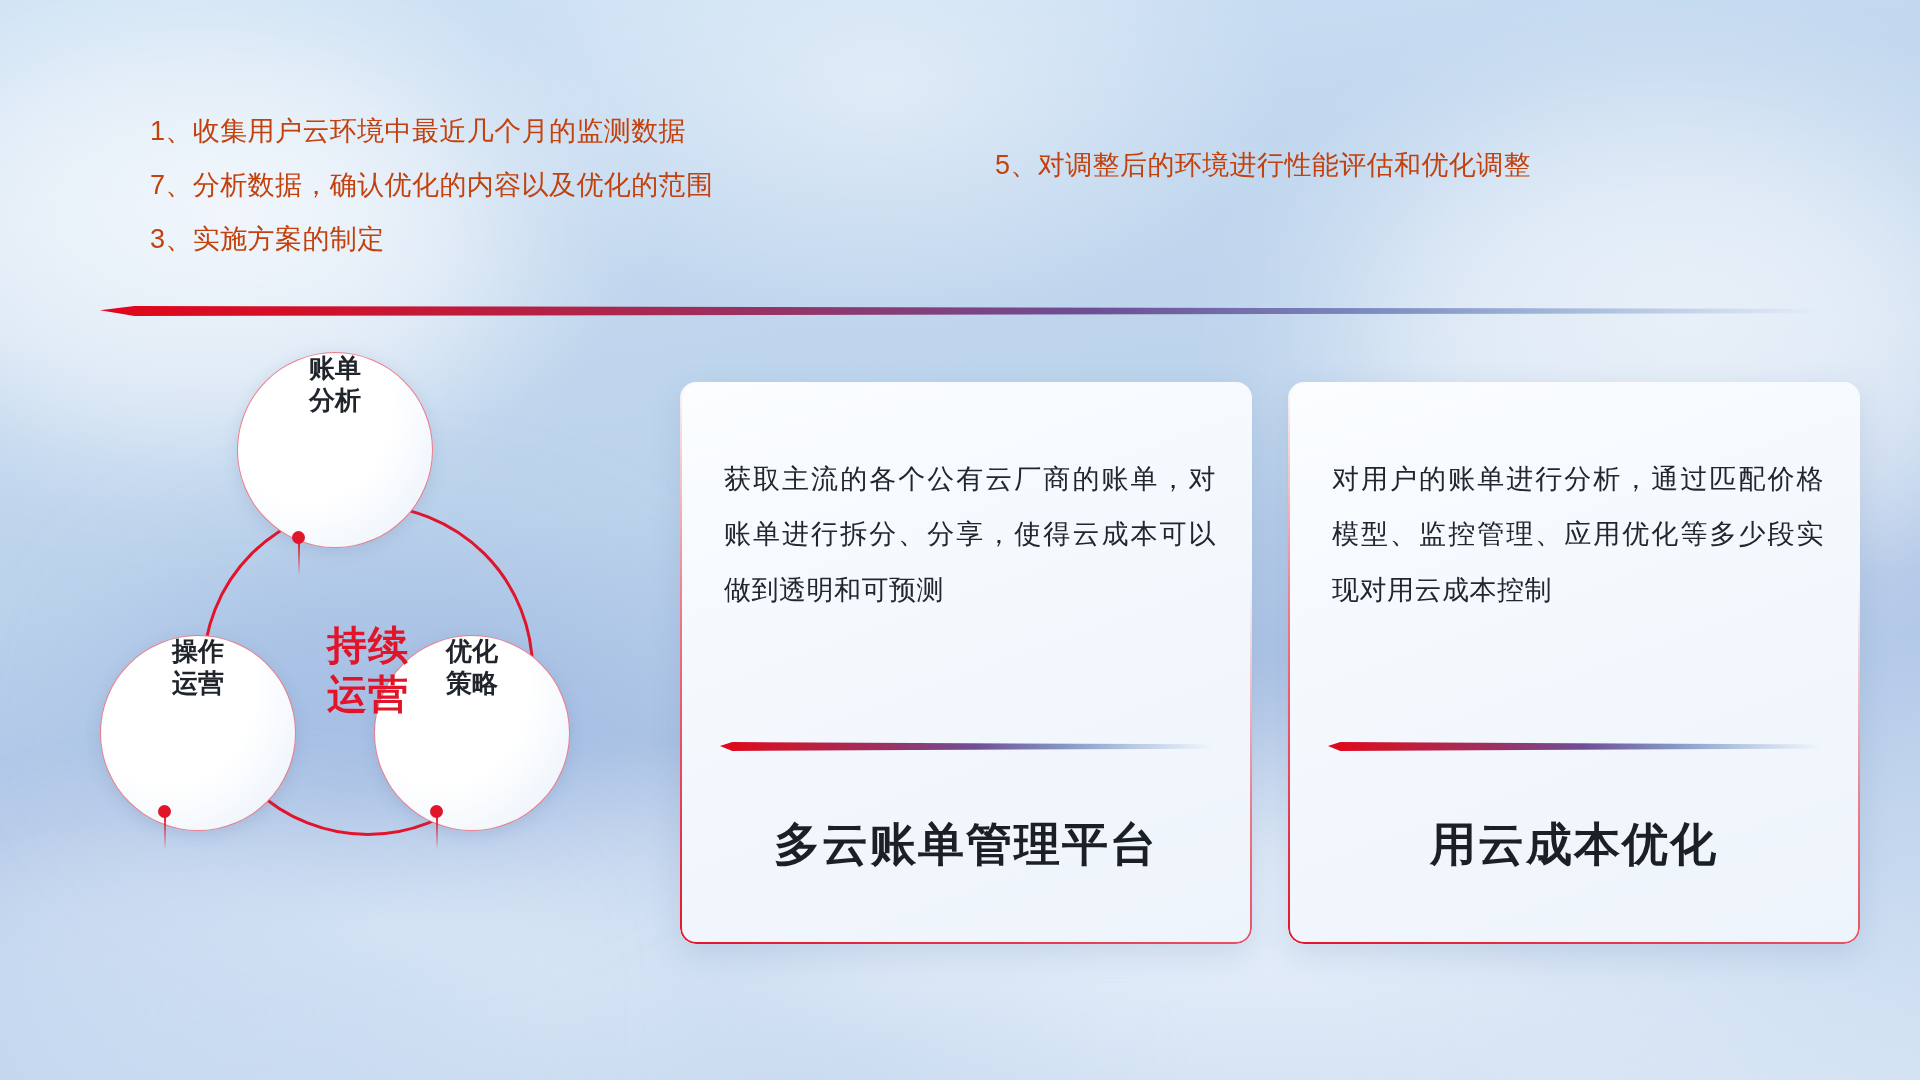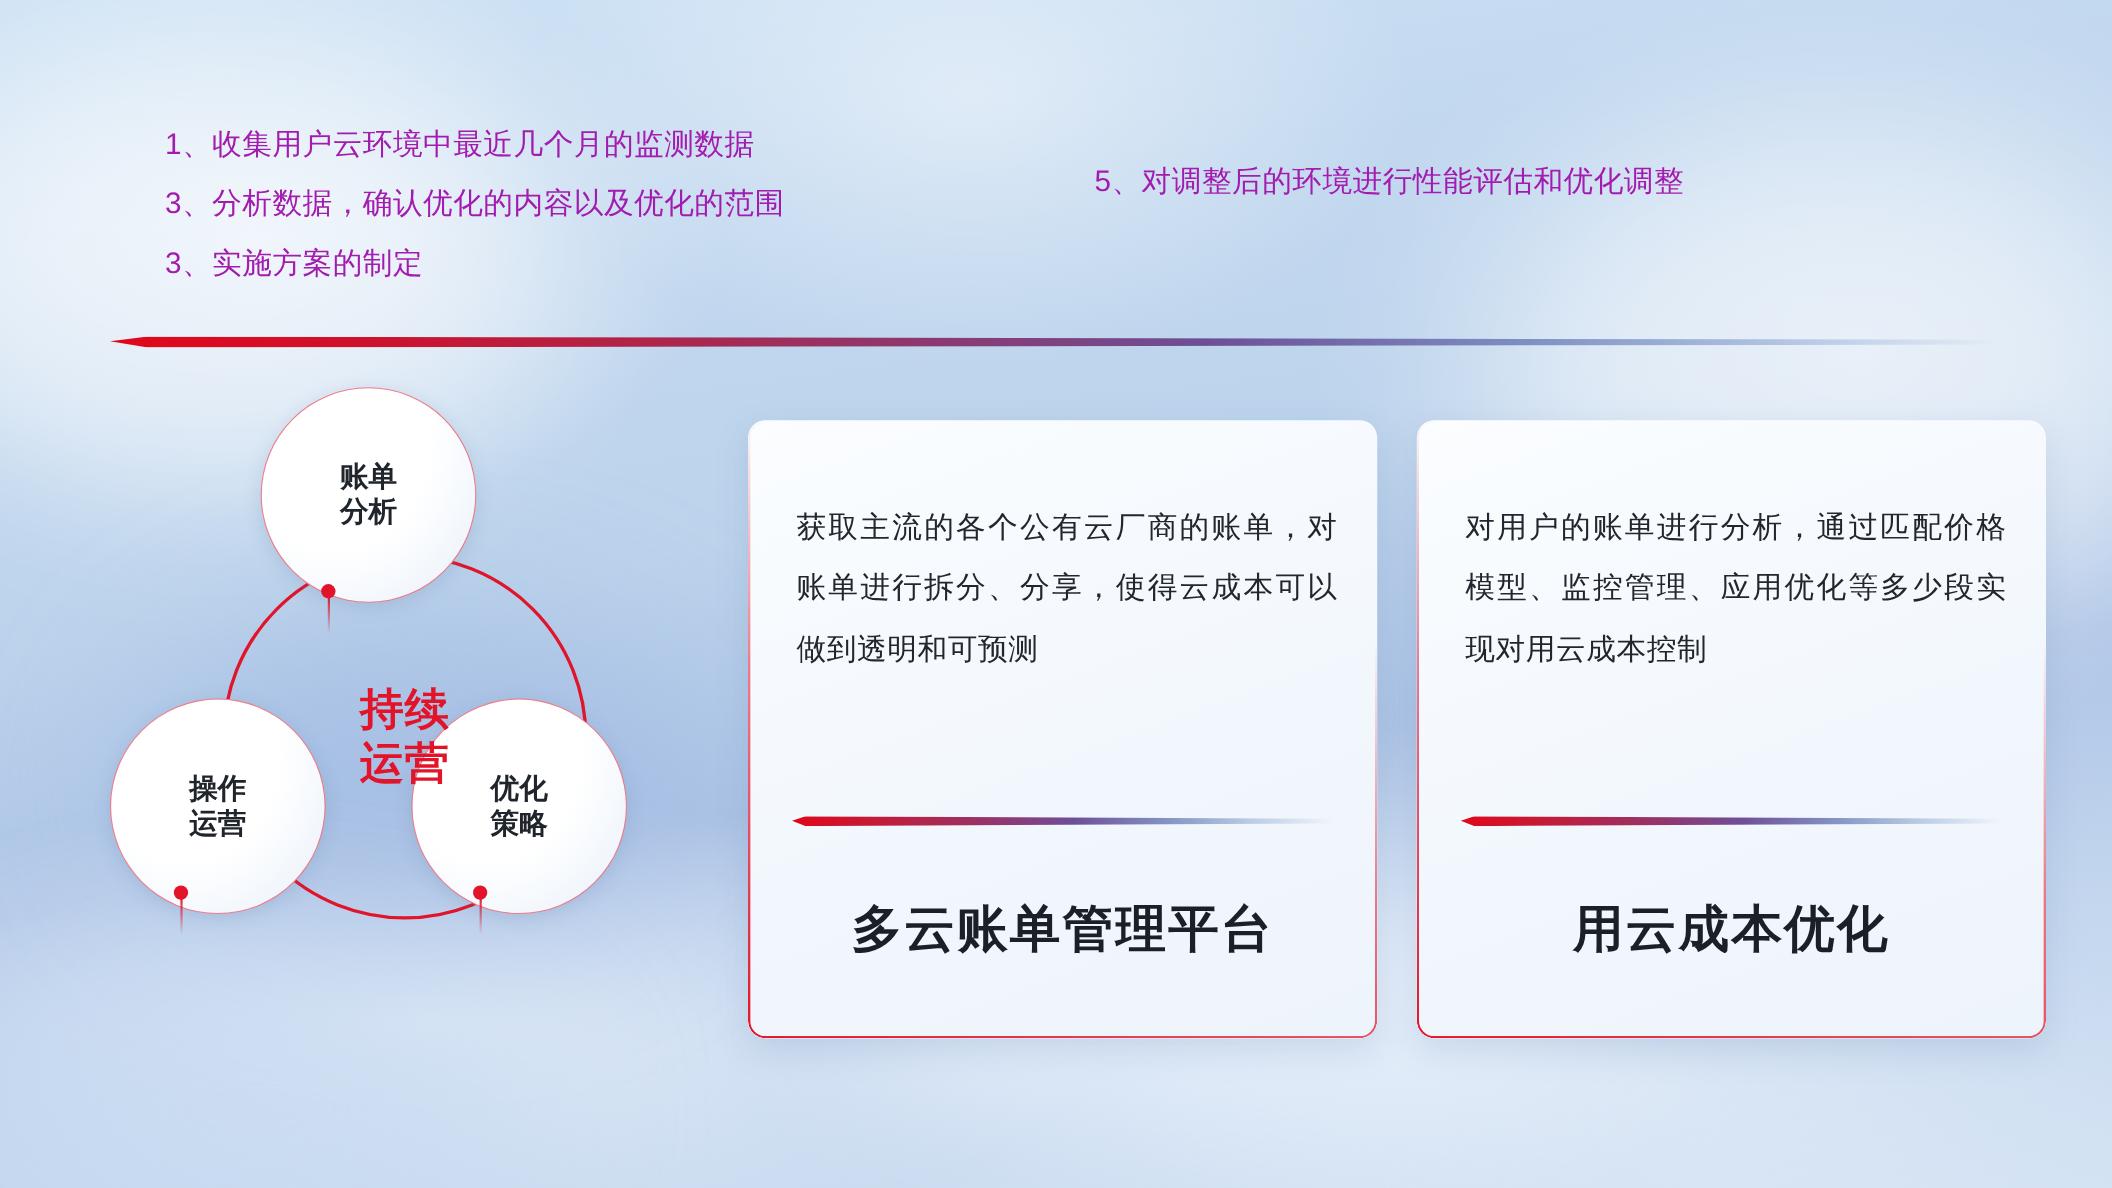--- a/index.html
+++ b/index.html
@@ -22,21 +22,21 @@
   .blob-a { left:-120px; top:40px;  width:620px; height:420px; background:rgba(255,255,255,.45); }
   .blob-b { left:120px;  top:560px; width:520px; height:300px; background:rgba(150,178,222,.40); }
   .blob-c { right:-60px; top:120px; width:620px; height:460px; background:rgba(255,255,255,.42); }
   .blob-d { left:40%;    top:760px; width:700px; height:280px; background:rgba(238,245,253,.70); }
   .blob-e { left:-40px;  top:880px; width:540px; height:260px; background:rgba(196,216,240,.55); }
 
   
   .steps-left  { position:absolute; left:150px; top:118px;  }
   .steps-right { position:absolute; left:995px; top:152px;  }
   .step {
-    font-size:27px; color:#a21caf; line-height:1;
+    font-size:27px; color:#c2410c; line-height:1;
     margin-bottom:27px; letter-spacing:.4px; white-space:nowrap;
   }
   .step:last-child { margin-bottom:0; }
 
   
   .top-divider {
     position:absolute; left:100px; top:306px; width:1720px; height:10px;
   }
   .top-divider .bar {
     position:absolute; left:0; top:0; width:100%; height:100%;
@@ -45,21 +45,21 @@
   }
 
   
   .venn { position:absolute; left:100px; top:352px; width:540px; height:590px; }
   .venn .bubble {
     position:absolute; border-radius:50%;
     background:
       radial-gradient(ellipse at 34% 26%, #ffffff 0%, #ffffff 48%, #f4f8fd 72%, #e7eef8 100%);
     border:1.5px solid rgba(226,20,40,.55);
     box-shadow:0 4px 16px rgba(90,120,165,.20);
-    display:flex; align-items:center; justify-content:center;
+    display:flex; justify-content:center;
     text-align:center; line-height:1.22;
     font-size:26px; font-weight:bold; color:#20242b;
     z-index:3;
   }
   .bub-top   { left:137px; top:0px;    width:196px; height:196px; }
   .bub-left  { left:0px;   top:283px;  width:196px; height:196px; }
   .bub-right { left:274px; top:283px;  width:196px; height:196px; }
 
   .venn .ring {
     position:absolute; left:102px; top:152px; width:332px; height:332px;
@@ -129,21 +129,21 @@
 <body>
 
 <div class="blob blob-a"></div>
 <div class="blob blob-b"></div>
 <div class="blob blob-c"></div>
 <div class="blob blob-d"></div>
 <div class="blob blob-e"></div>
 
 <div class="steps-left">
   <div class="step">1、收集用户云环境中最近几个月的监测数据</div>
-  <div class="step">3、分析数据，确认优化的内容以及优化的范围</div>
+  <div class="step">7、分析数据，确认优化的内容以及优化的范围</div>
   <div class="step">3、实施方案的制定</div>
 </div>
 
 <div class="steps-right">
   <div class="step">5、对调整后的环境进行性能评估和优化调整</div>
 </div>
 
 <div class="top-divider">
   <div class="bar"></div>
 </div>

